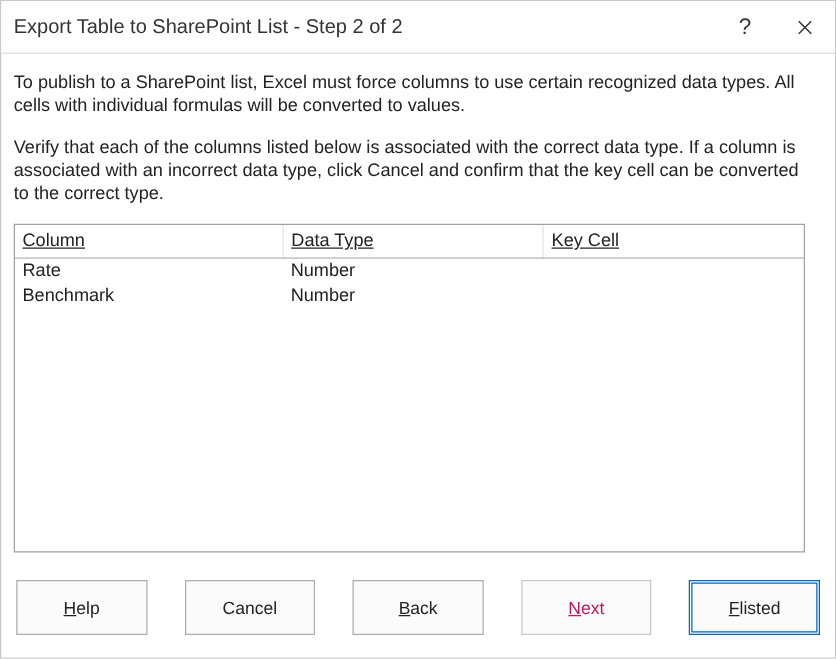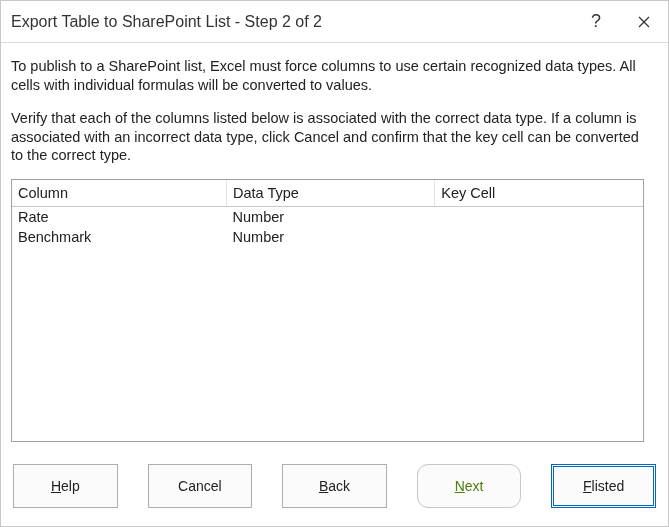--- a/index.html
+++ b/index.html
@@ -76,20 +76,21 @@
     border-collapse: collapse;
     font-size: 14.5px;
     color: #222;
   }
   .tbl th {
     text-align: left;
     font-weight: normal;
     padding: 5px 6px;
     border-bottom: 1px solid #c8c8c8;
     border-right: 1px solid #e4e4e4;
+    text-decoration: underline;
   }
   .tbl th:last-child {
     border-right: none;
   }
   .tbl td {
     padding: 2px 6px;
   }
   .btnbar {
     display: flex;
     justify-content: flex-start;
@@ -103,24 +104,23 @@
     border: 1px solid #adadad;
     font-size: 14px;
     color: #222;
     cursor: pointer;
     display: flex;
     align-items: center;
     justify-content: center;
     position: relative;
   }
   .btn.disabled {
-    color: #4d7c0f;
+    color: #be185d;
     border-color: #c8c8c8;
     cursor: default;
-    border-radius: 11px;
   }
   .btn.primary {
     border: 1px solid #0067c0;
     outline: 1px solid #0067c0;
     outline-offset: -3px;
   }
   .accesskey {
     text-decoration: underline;
   }
   .col-column { width: 34%; }

